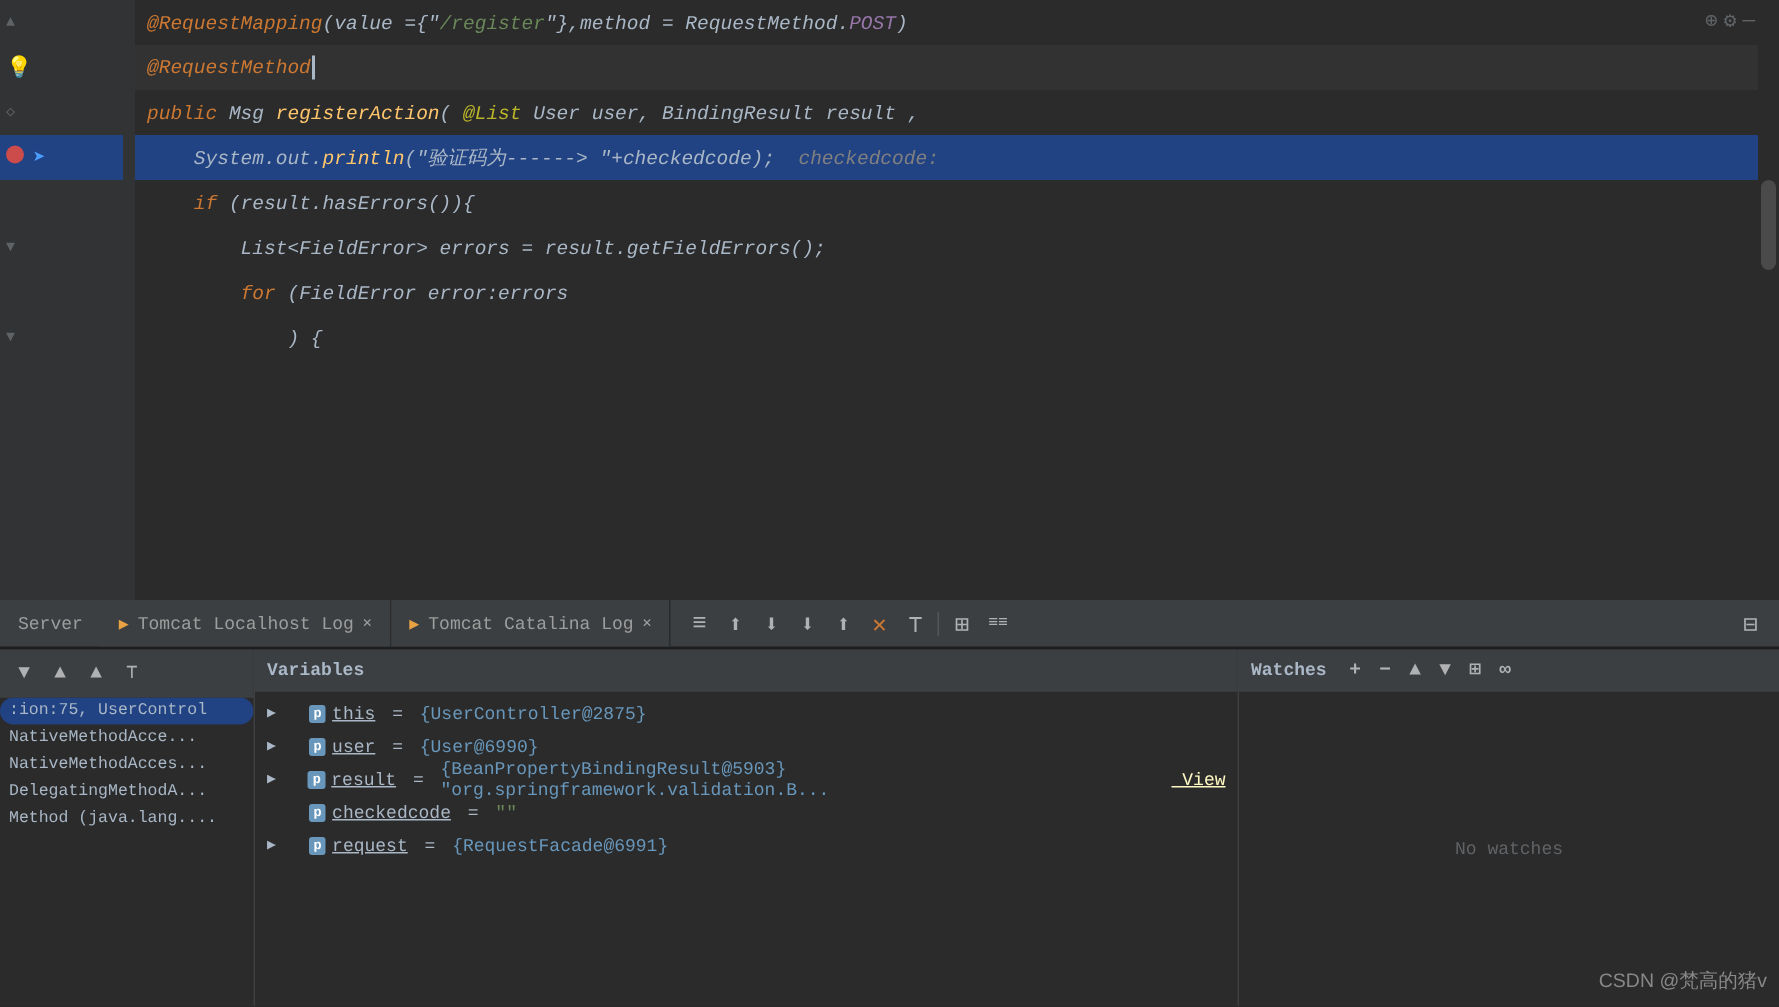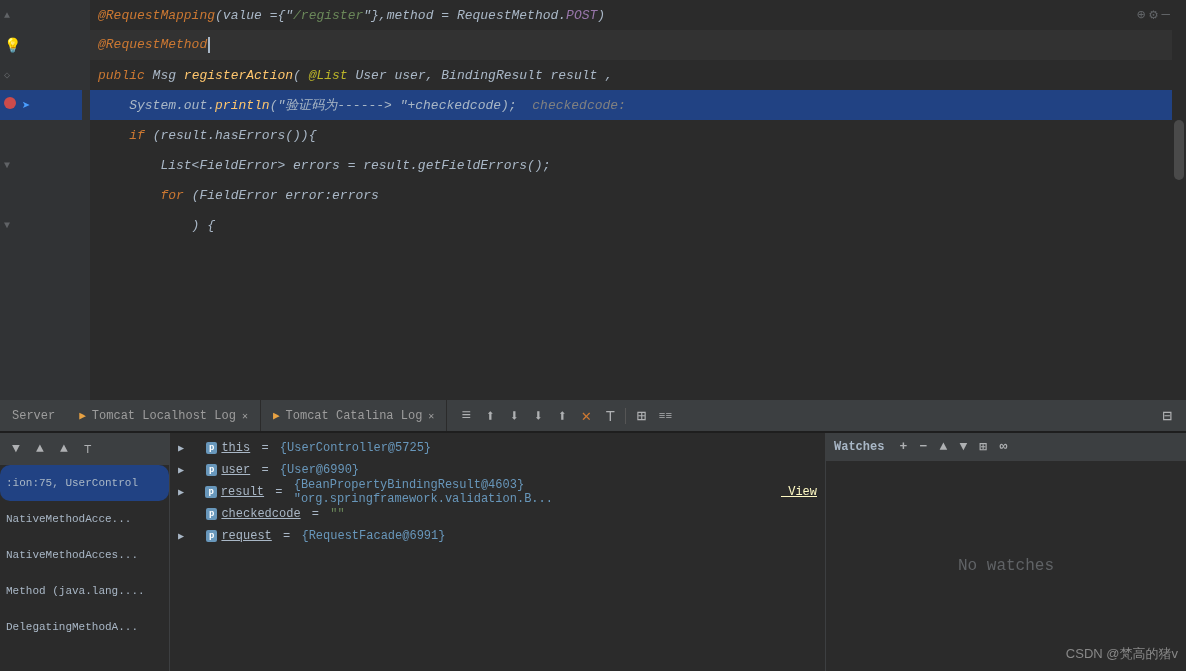--- a/index.html
+++ b/index.html
@@ -219,21 +219,21 @@
       color: #afb1b3;
       font-size: 13px;
     }
 
     .callstack-list {
       flex: 1;
       overflow: hidden;
     }
 
     .callstack-item {
-      height: 36px;
+      height: 18px;
       display: flex;
       align-items: center;
       padding: 0 6px;
       font-size: 11px;
       cursor: pointer;
       color: #a9b7c6;
       white-space: nowrap;
       overflow: hidden;
       border-radius: 10px;
     }
@@ -333,21 +333,21 @@
       color: #afb1b3;
       font-size: 13px;
     }
 
     .watches-body {
       flex: 1;
       display: flex;
       align-items: center;
       justify-content: center;
       color: #606366;
-      font-size: 16px;
+      font-size: 12px;
     }
 
     
     .watermark {
       position: fixed;
       bottom: 8px;
       right: 8px;
       color: #888;
       font-size: 13px;
       font-family: sans-serif;
@@ -526,56 +526,59 @@
       <div class="callstack-item selected">
         <span>:ion:75, UserControl</span>
       </div>
       <div class="callstack-item">
         <span>NativeMethodAcce...</span>
       </div>
       <div class="callstack-item">
         <span>NativeMethodAcces...</span>
       </div>
       <div class="callstack-item">
+        <span>DelegatingMethodA...</span>
+      </div>
+      <div class="callstack-item">
         <span>Method (java.lang....</span>
       </div>
-      <div class="callstack-item">
-        <span>DelegatingMethodA...</span>
-      </div>
     </div>
   </div>
 
   <div class="variables-panel">
+    <div class="variables-header">
+      <span>Variables</span>
+    </div>
     <div class="variables-list">
 
       <div class="var-item">
         <span class="var-expand open">▶</span>
         <span style="width:8px;"></span>
         <span class="var-type-badge">p</span>
         <span class="var-name">this</span>
         <span class="var-eq">&nbsp;=&nbsp;</span>
-        <span class="var-value">{UserController@5725}</span>
+        <span class="var-value">{UserController@2875}</span>
       </div>
 
       <div class="var-item">
         <span class="var-expand open">▶</span>
         <span style="width:8px;"></span>
         <span class="var-type-badge">p</span>
         <span class="var-name">user</span>
         <span class="var-eq">&nbsp;=&nbsp;</span>
         <span class="var-value">{User@6990}</span>
       </div>
 
       <div class="var-item">
         <span class="var-expand open">▶</span>
         <span style="width:8px;"></span>
         <span class="var-type-badge">p</span>
         <span class="var-name">result</span>
         <span class="var-eq">&nbsp;=&nbsp;</span>
-        <span class="var-value">{BeanPropertyBindingResult@4603} "org.springframework.validation.B...</span>
+        <span class="var-value">{BeanPropertyBindingResult@5903} "org.springframework.validation.B...</span>
         <span class="var-link">&nbsp;View</span>
       </div>
 
       <div class="var-item">
         <span class="var-expand" style="color:transparent;">▶</span>
         <span style="width:8px;"></span>
         <span class="var-type-badge">p</span>
         <span class="var-name">checkedcode</span>
         <span class="var-eq">&nbsp;=&nbsp;</span>
         <span class="var-value-str">""</span>

